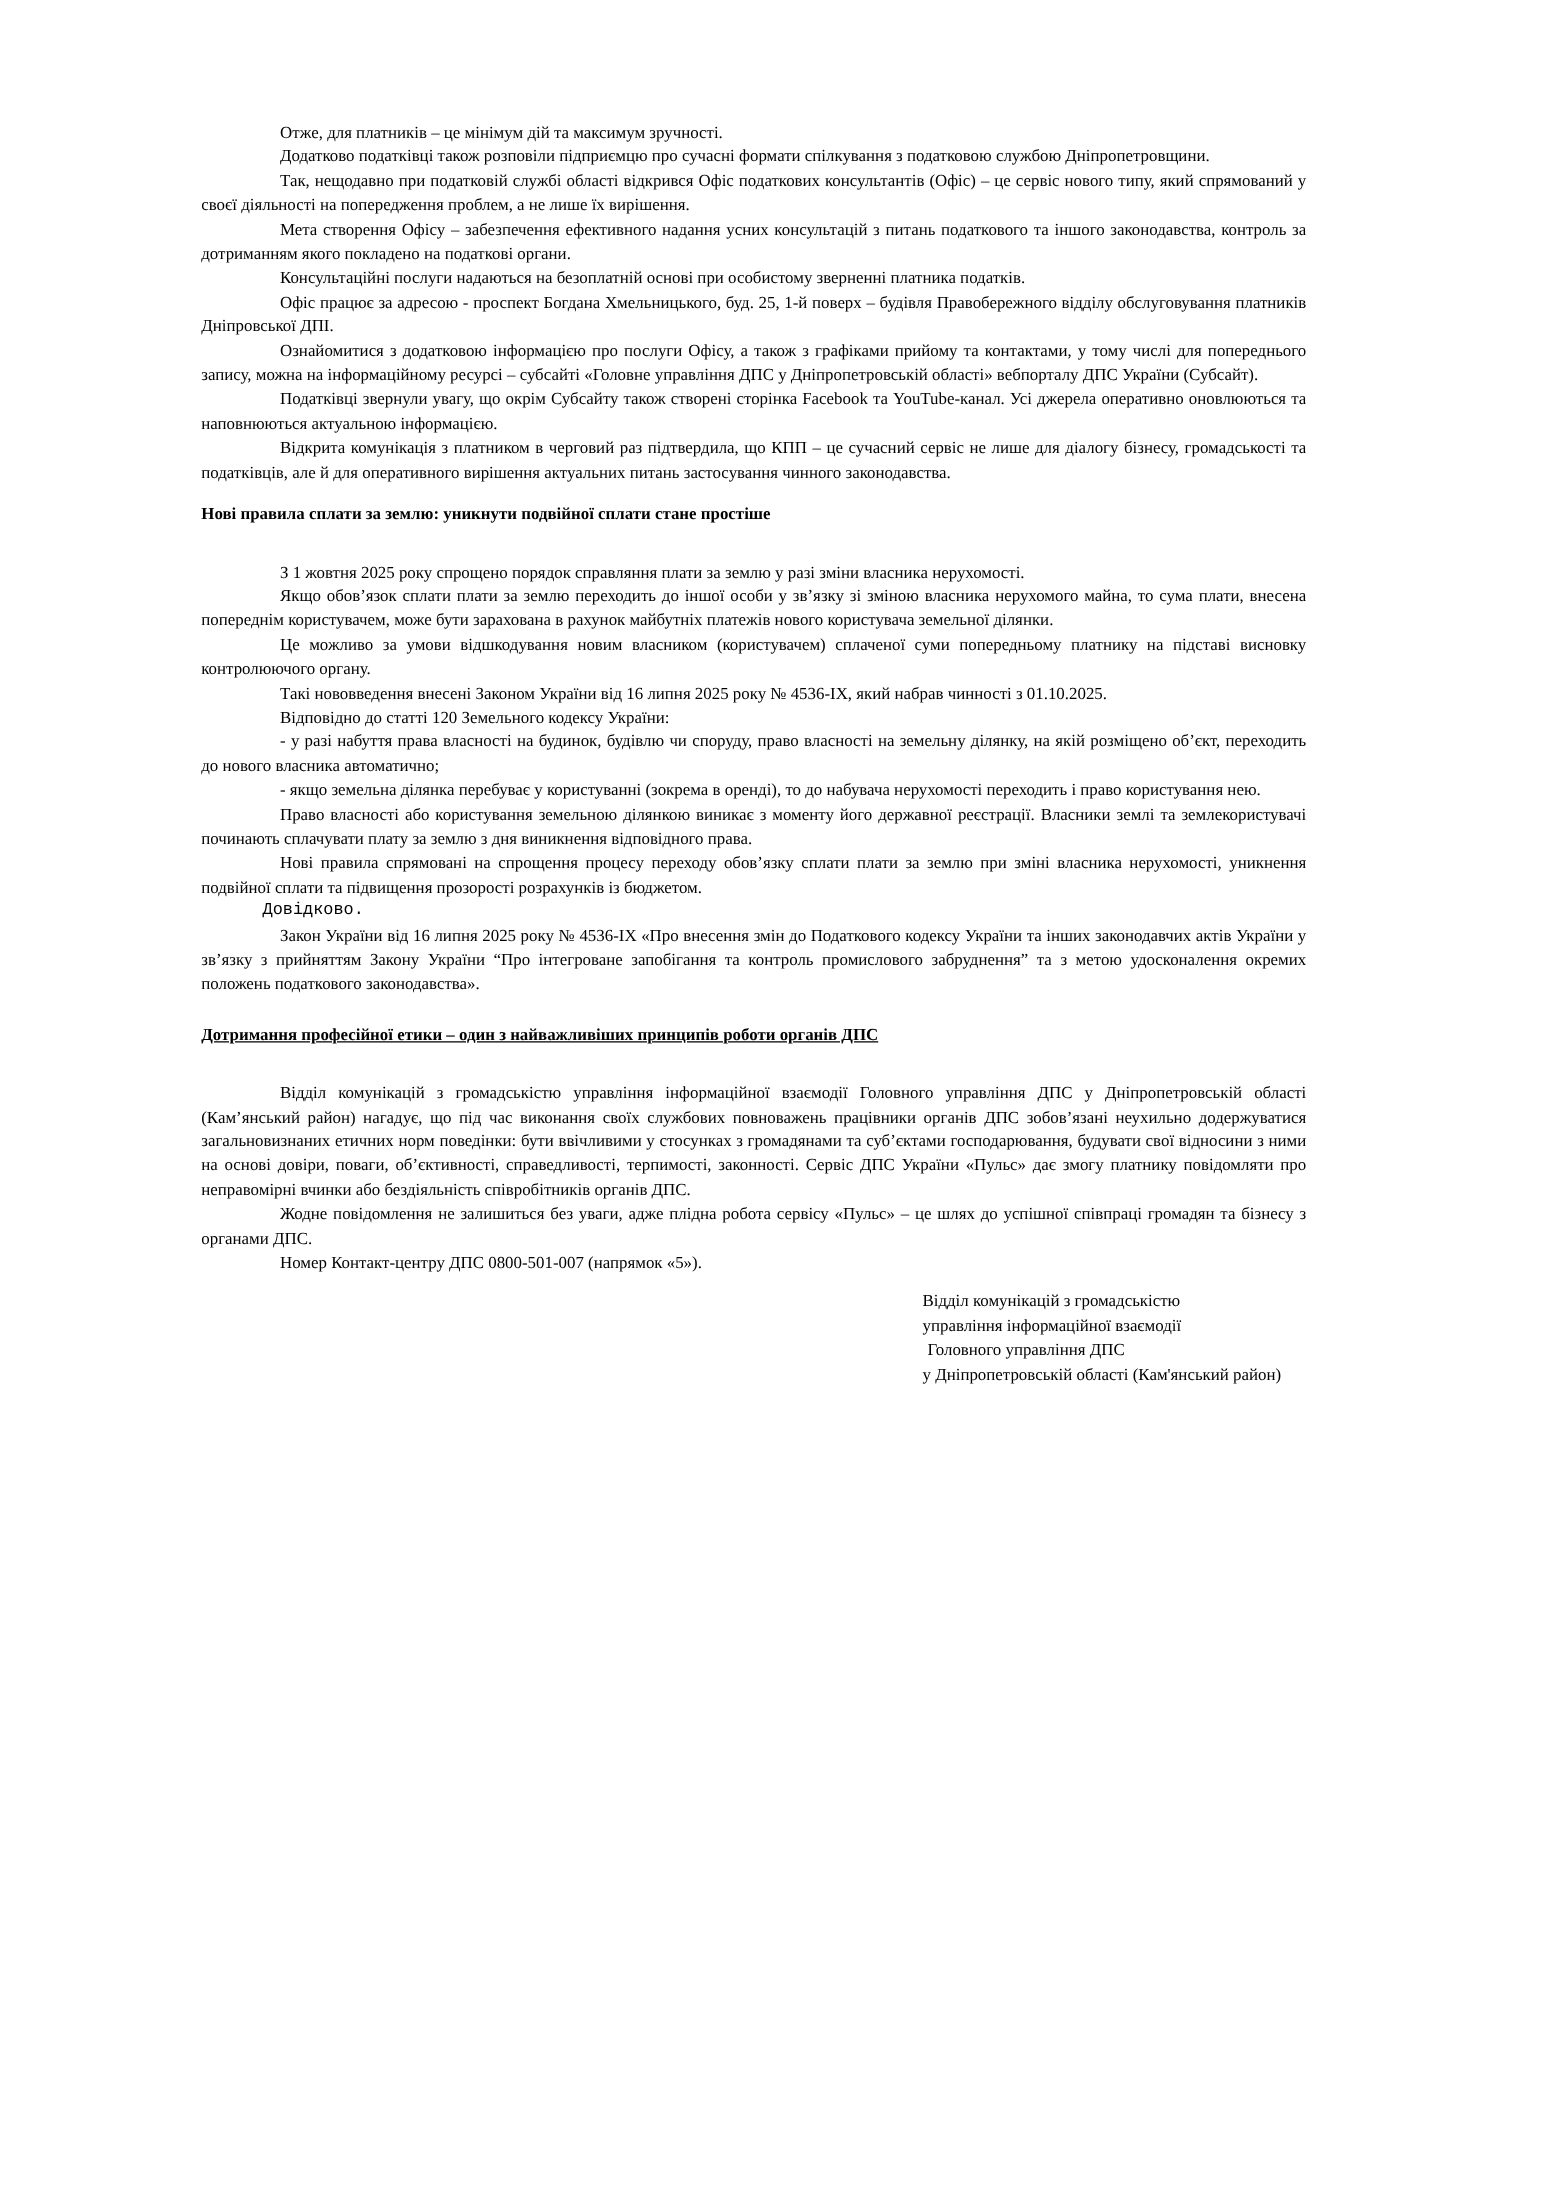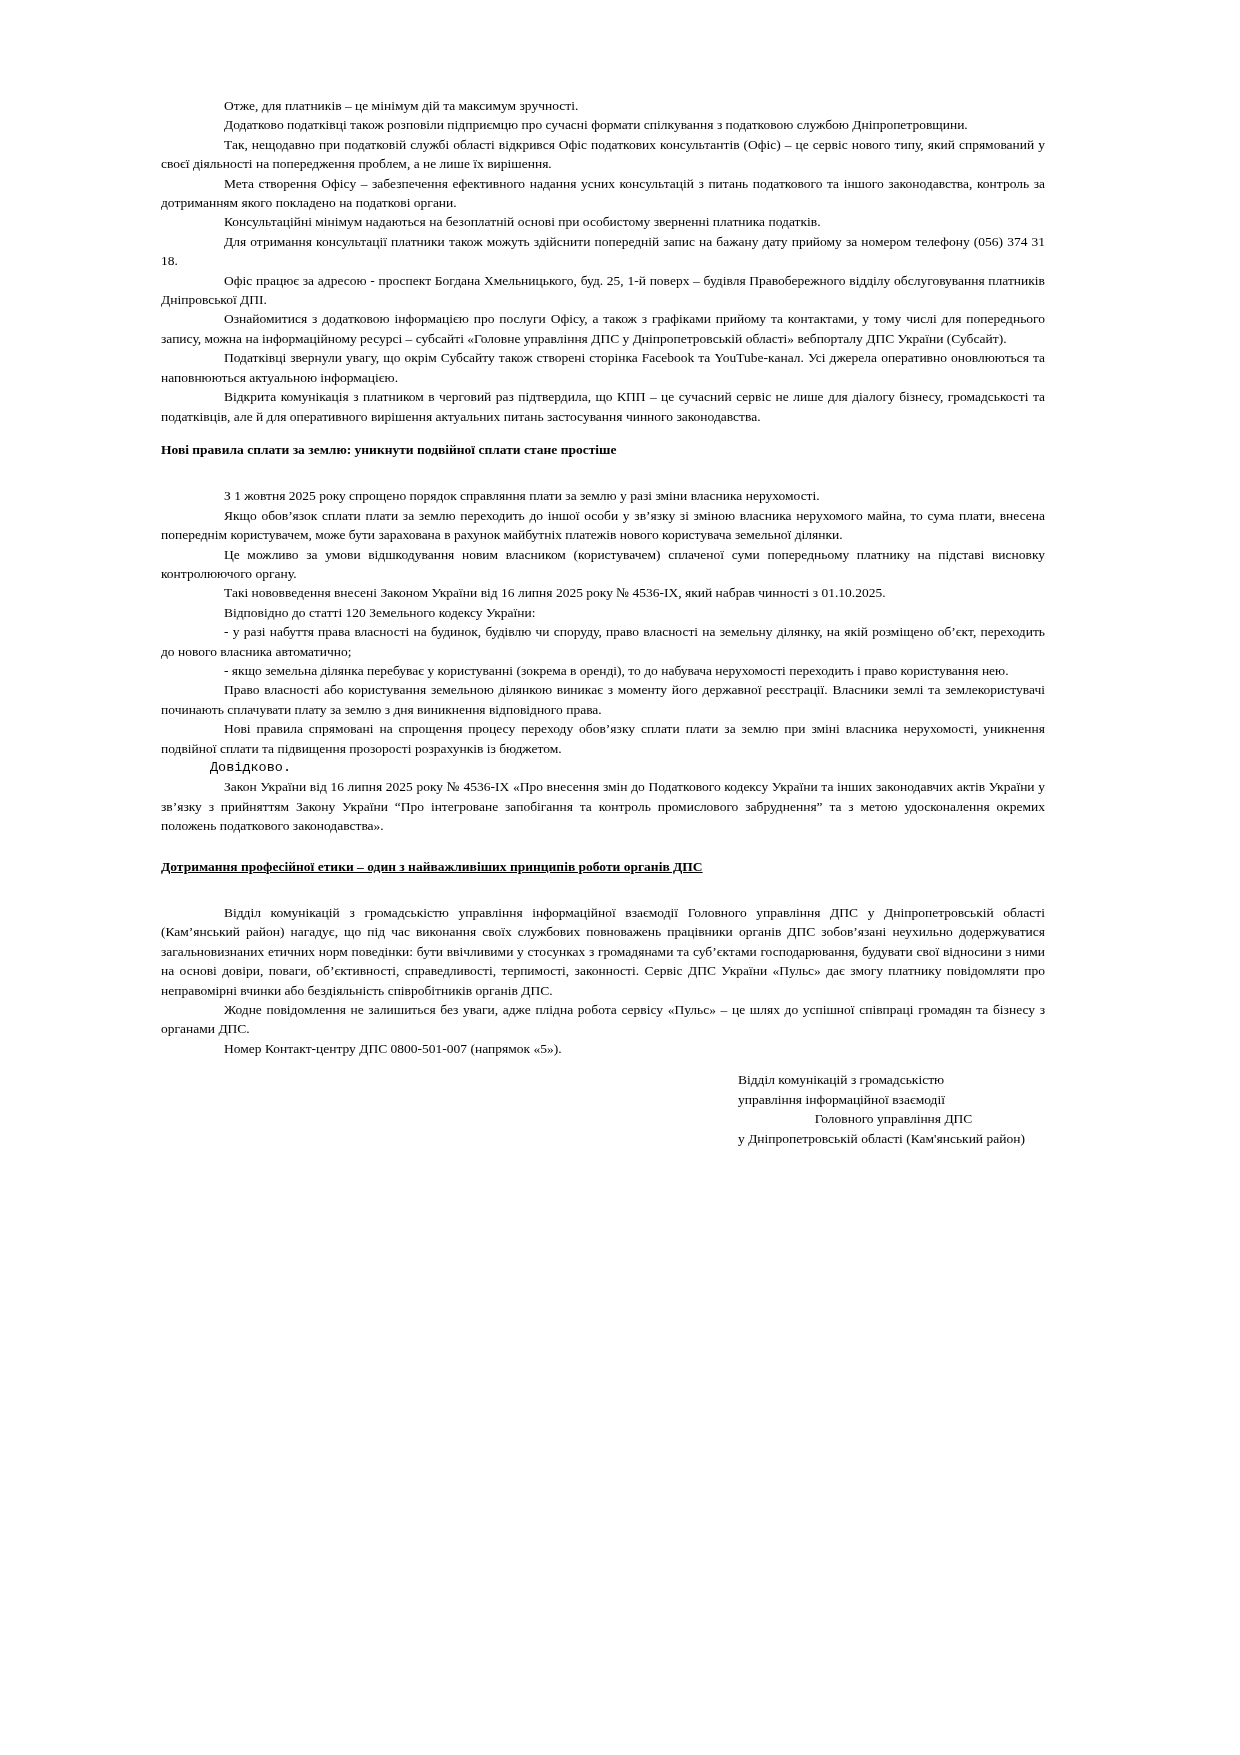--- a/index.html
+++ b/index.html
@@ -54,35 +54,33 @@
     margin-top: 12px;
     margin-left: 539px;
     white-space: nowrap;
   }
   .sig-line {
     line-height: 19.4px;
     margin-left: 38px;
   }
   .sig-line:nth-child(3) {
     padding-left: 4px;
-    text-align: center;
   }
 </style>
 </head>
 <body>
 
 <div class="page">
   <div class="doc-body">
 
     <p class="para">Отже, для платників – це мінімум дій та максимум зручності.</p>
     <p class="para">Додатково податківці також розповіли підприємцю про сучасні формати спілкування з податковою службою Дніпропетровщини.</p>
     <p class="para">Так, нещодавно при податковій службі області відкрився Офіс податкових консультантів (Офіс) – це сервіс нового типу, який спрямований у своєї діяльності на попередження проблем, а не лише їх вирішення.</p>
     <p class="para">Мета створення Офісу – забезпечення ефективного надання усних консультацій з питань податкового та іншого законодавства, контроль за дотриманням якого покладено на податкові органи.</p>
-    <p class="para">Консультаційні мінімум надаються на безоплатній основі при особистому зверненні платника податків.</p>
-    <p class="para">Для отримання консультації платники також можуть здійснити попередній запис на бажану дату прийому за номером телефону (056) 374 31 18.</p>
+    <p class="para">Консультаційні послуги надаються на безоплатній основі при особистому зверненні платника податків.</p>
     <p class="para">Офіс працює за адресою - проспект Богдана Хмельницького, буд. 25, 1-й поверх – будівля Правобережного відділу обслуговування платників Дніпровської ДПІ.</p>
     <p class="para">Ознайомитися з додатковою інформацією про послуги Офісу, а також з графіками прийому та контактами, у тому числі для попереднього запису, можна на інформаційному ресурсі – субсайті «Головне управління ДПС у Дніпропетровській області» вебпорталу ДПС України (Субсайт).</p>
     <p class="para">Податківці звернули увагу, що окрім Субсайту також створені сторінка Facebook та YouTube-канал. Усі джерела оперативно оновлюються та наповнюються актуальною інформацією.</p>
     <p class="para">Відкрита комунікація з платником в черговий раз підтвердила, що КПП – це сучасний сервіс не лише для діалогу бізнесу, громадськості та податківців, але й для оперативного вирішення актуальних питань застосування чинного законодавства.</p>
 
     <h2 class="doc-heading h-land">Нові правила сплати за землю: уникнути подвійної сплати стане простіше</h2>
 
     <p class="para">З 1 жовтня 2025 року спрощено порядок справляння плати за землю у разі зміни власника нерухомості.</p>
     <p class="para">Якщо обов’язок сплати плати за землю переходить до іншої особи у зв’язку зі зміною власника нерухомого майна, то сума плати, внесена попереднім користувачем, може бути зарахована в рахунок майбутніх платежів нового користувача земельної ділянки.</p>
     <p class="para">Це можливо за умови відшкодування новим власником (користувачем) сплаченої суми попередньому платнику на підставі висновку контролюючого органу.</p>

